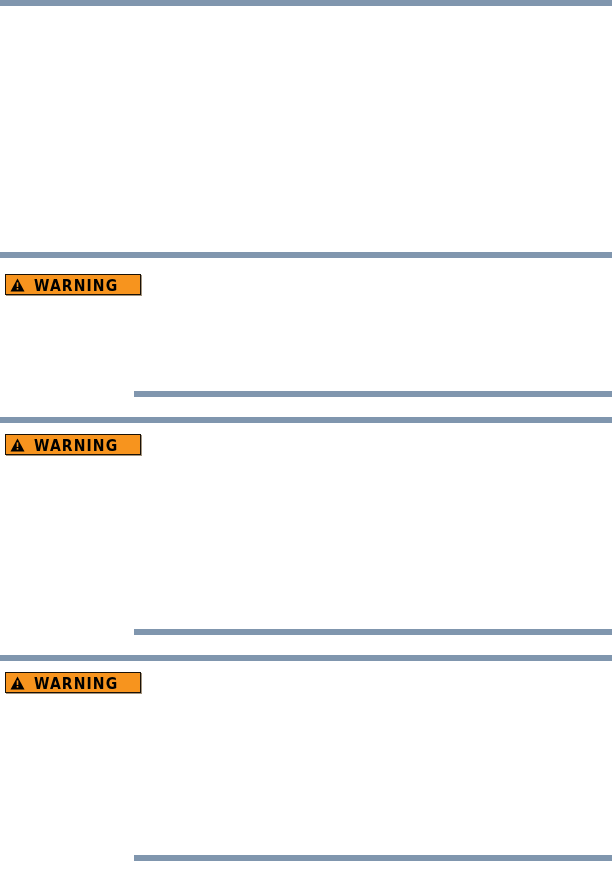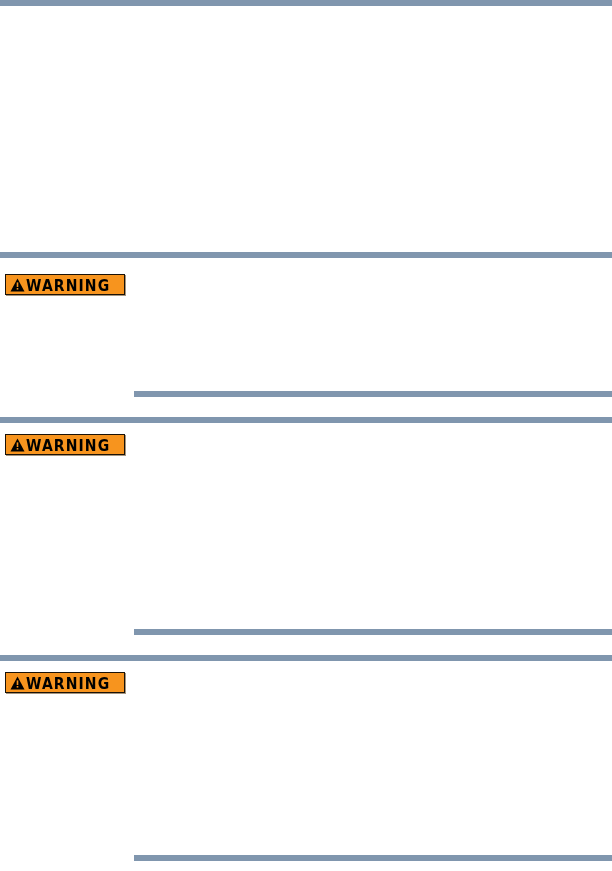--- a/index.html
+++ b/index.html
@@ -44,30 +44,31 @@
   .rule-sec1-bot  { top: 391px; }
   .rule-sec2-top  { top: 417px; }
   .rule-sec2-bot  { top: 629px; }
   .rule-sec3-top  { top: 655px; }
   .rule-sec3-bot  { top: 855px; }
 
   
   .warning-badge {
     position: absolute;
     left: 5px;
-    width: 120px;
+    width: 136px;
     height: 21px;
     background: #f7941e;
     border: 1px solid #1a1208;
     box-sizing: border-box;
     display: flex;
     align-items: center;
     justify-content: flex-start;
     padding-left: 4px;
     box-shadow: 1px 1px 0 rgba(90, 60, 20, 0.55);
+    gap: 8px;
   }
   .warning-badge .tri-icon {
     display: block;
     width: 15px;
     height: 14px;
     flex: 0 0 auto;
     margin-right: 1px;
   }
   .warning-badge .warning-word {
     font-family: "DejaVu Sans", sans-serif;

